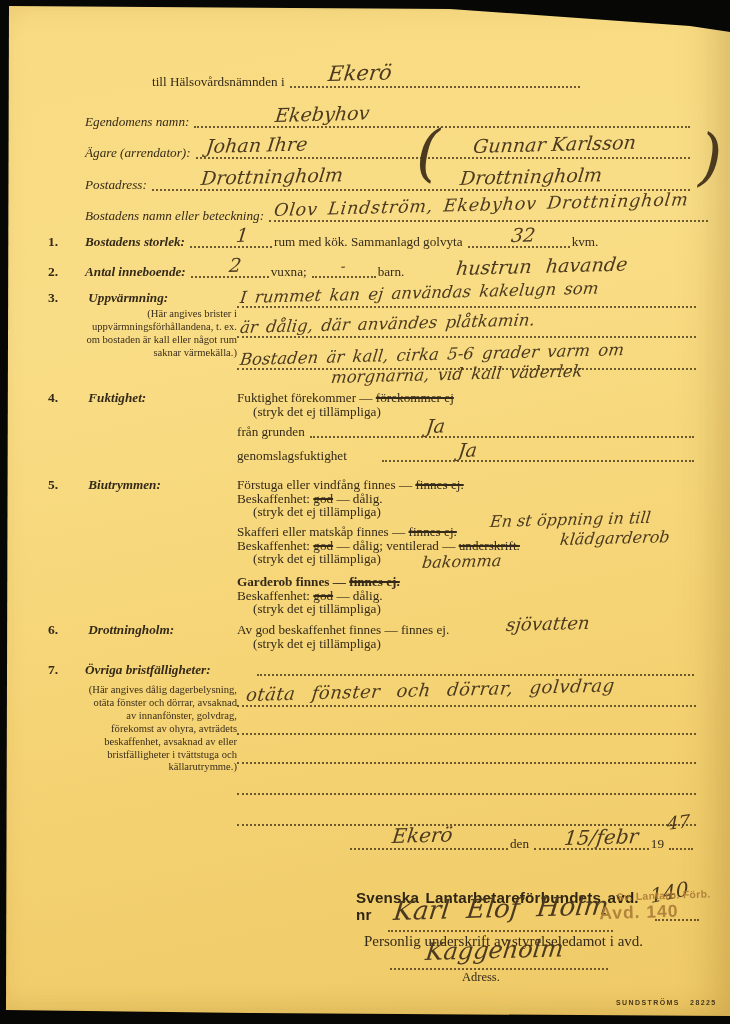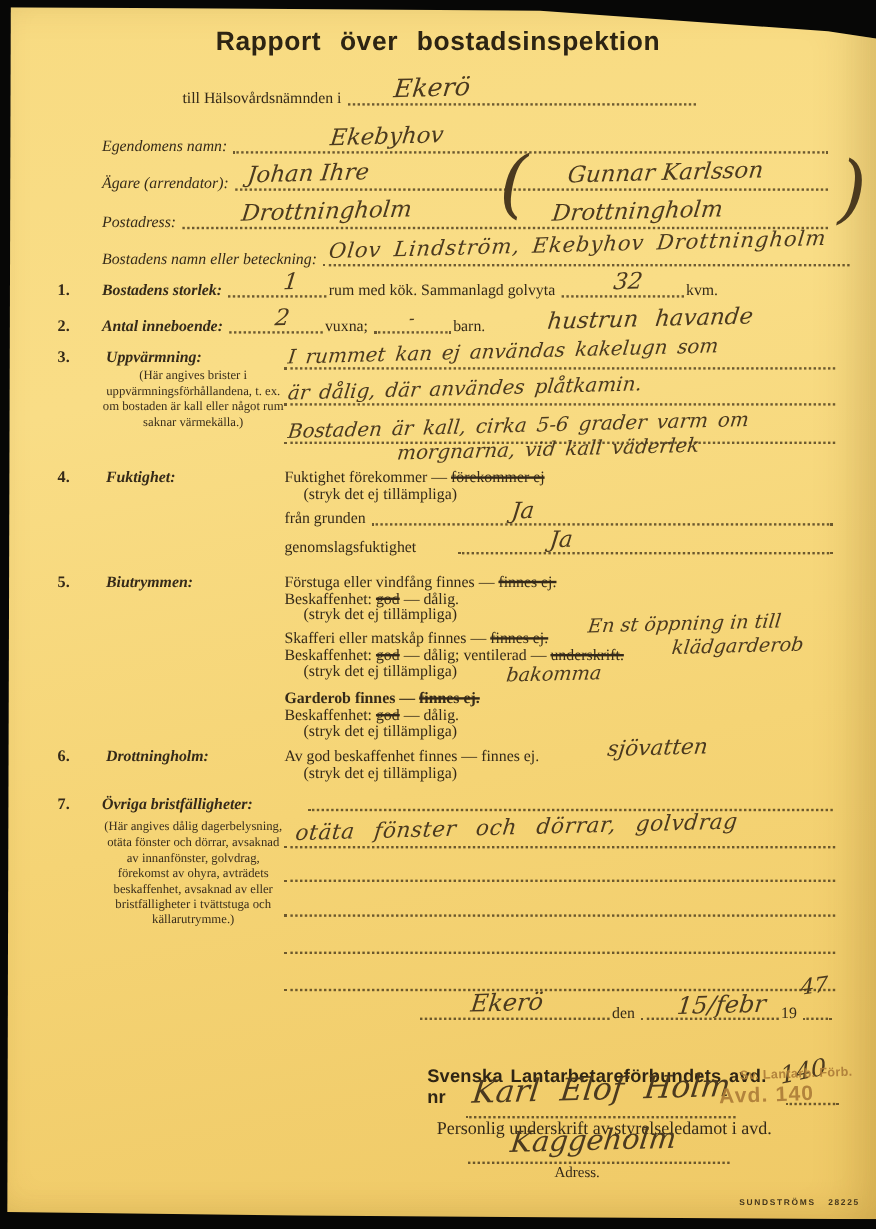--- a/index.html
+++ b/index.html
@@ -13,21 +13,21 @@
   .abs{position:absolute;}
   .row{position:absolute;display:flex;align-items:flex-end;}
   .p{font-family:"Liberation Serif",serif;font-size:13.2px;color:#352a19;white-space:nowrap;}
   .it{font-style:italic;}
   .b{font-weight:700;}
   .num{display:inline-block;width:37px;font-weight:700;font-size:13.5px;}
   .fill{flex:1;position:relative;border-bottom:2px dotted rgba(74,58,28,.8);height:1.05em;margin:0 2px 2px 5px;}
   .fillw{position:relative;border-bottom:2px dotted rgba(74,58,28,.8);height:1.05em;margin:0 2px 2px 5px;}
   .dotline{position:absolute;border-bottom:2px dotted rgba(74,58,28,.8);}
   .strike{text-decoration:line-through;text-decoration-thickness:1.5px;}
-  .note{font-size:10.6px;line-height:12.9px;color:#3a2e1c;text-align:center;font-family:"Liberation Serif",serif;}
+  .note{font-size:10.6px;line-height:12.9px;color:#3a2e1c;text-align:right;font-family:"Liberation Serif",serif;}
   .hwabs{position:absolute;font-family:"DejaVu Serif",serif;font-style:italic;color:#4b3a1f;white-space:nowrap;transform:skewX(-8deg) rotate(-1.5deg);transform-origin:left bottom;}
   .pline{position:absolute;font-size:13.2px;color:#352a19;white-space:nowrap;font-family:"Liberation Serif",serif;}
   .title{position:absolute;top:22px;left:0;width:730px;text-align:center;
     font-family:"Liberation Sans",sans-serif;font-weight:700;font-size:22px;color:#2d2413;
     letter-spacing:.5px;word-spacing:9px;}
   .sans-b{font-family:"Liberation Sans",sans-serif;font-weight:700;color:#2f2514;}
   .stamp{position:absolute;left:599px;top:889px;width:132px;color:#ad7d39;transform:rotate(-2deg);
     font-family:"Liberation Sans",sans-serif;font-weight:700;opacity:.92;text-align:left;}
   .stamp .s1{font-size:10.5px;letter-spacing:.3px;padding-left:18px;}
   .stamp .s2{font-size:17.5px;letter-spacing:1px;}
@@ -35,21 +35,20 @@
     font-weight:700;font-size:7px;letter-spacing:1.4px;word-spacing:7px;color:#45371d;}
   .paren{position:absolute;font-family:"DejaVu Serif",serif;font-style:italic;font-size:62px;
     font-weight:400;color:#4b3a1f;line-height:1;}
 </style>
 </head>
 <body>
 
 <div class="stage">
   <div class="sheet">
 
-    <div class="title">Rapport över bostadsinspektion</div>
 
     <div class="row" style="top:64px;left:152px;width:430px;height:26px;">
       <span class="p">till Hälsovårdsnämnden i</span>
       <span class="fill">
         <span class="hwabs" style="left:13%;bottom:0;font-size:21px;">Ekerö</span>
       </span>
     </div>
 
     <div class="row" style="top:104px;left:85px;right:38px;height:26px;">
       <span class="p it">Egendomens namn:</span>

